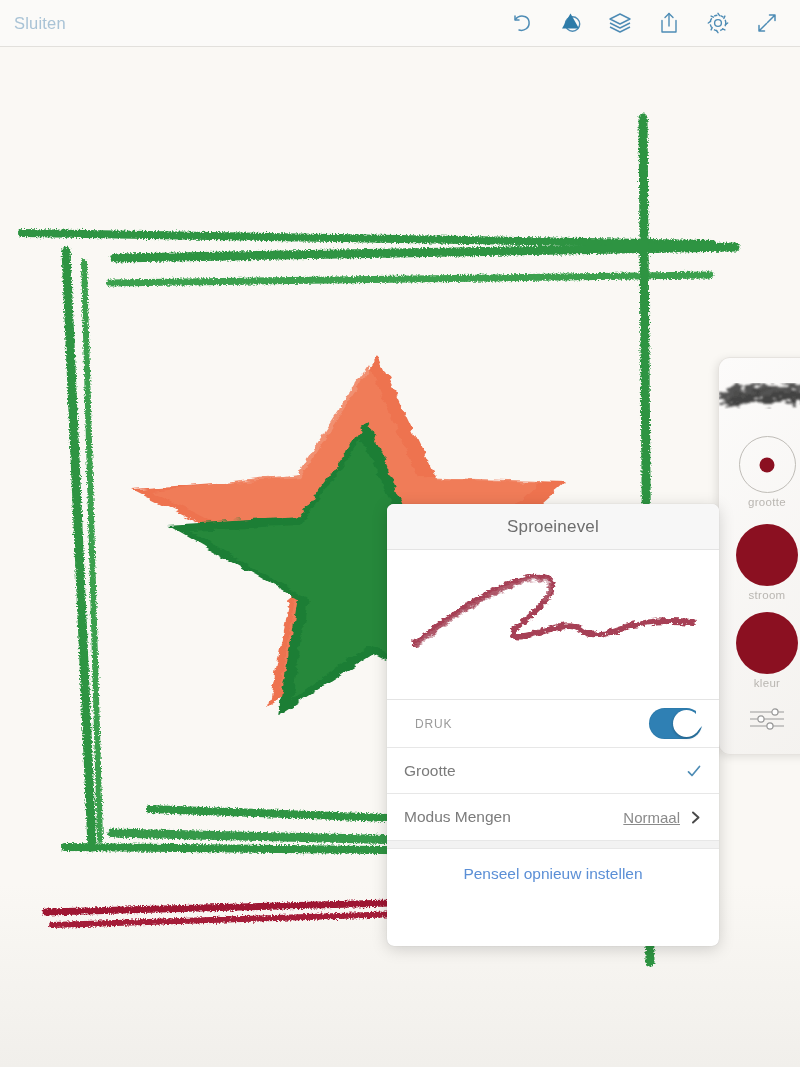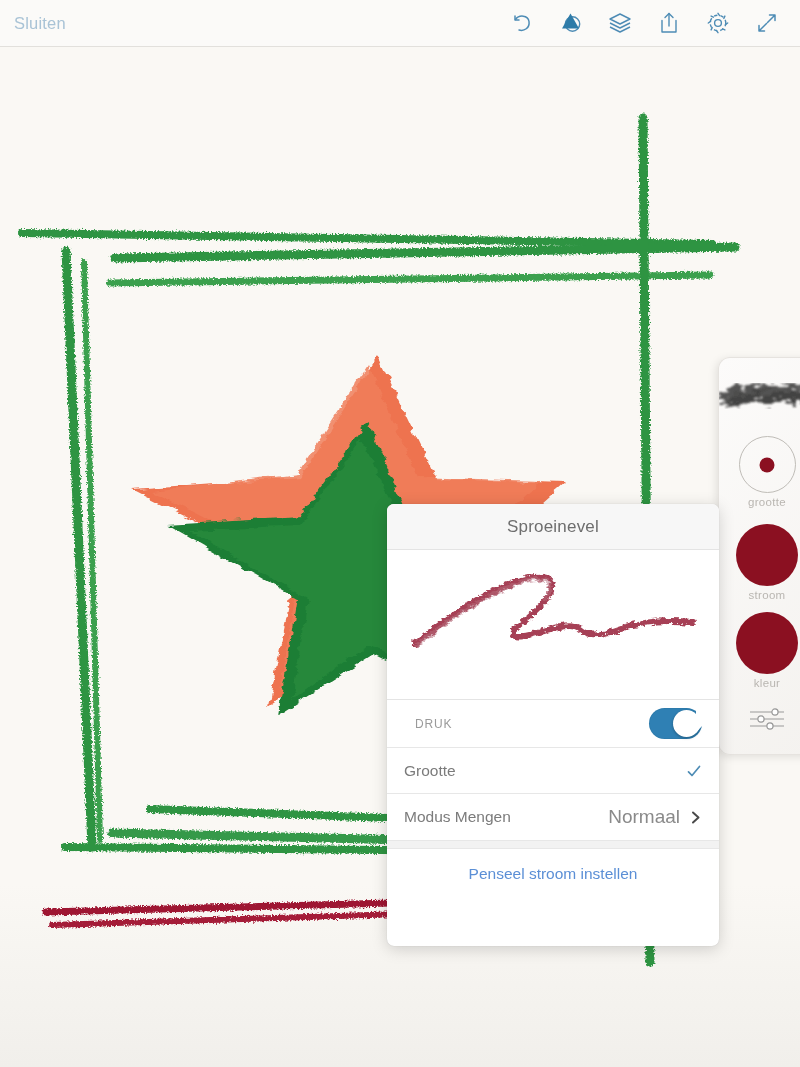--- a/index.html
+++ b/index.html
@@ -120,21 +120,21 @@
   .row {
     height: 46px;
     display: flex; align-items: center;
     padding: 0 17px;
     border-bottom: 1px solid #E7E7E7;
     background: #FFF;
   }
   .row-label { font-size: 15.5px; color: #7B7B7B; }
   .row-label.caps { font-size: 12px; letter-spacing: .8px; color: #9A9A9A; }
   .row-right { margin-left: auto; display: flex; align-items: center; gap: 9px; }
-  .row-value { font-size: 19px; color: #8A8A8A; }
+  .row-value { font-size: 15px; color: #8A8A8A; text-decoration: underline; }
   .check { width: 16px; height: 16px; display: block; }
   #druk-row { height: 48px; padding-left: 28px; }
   #toggle {
     width: 53px; height: 31px; border-radius: 16px;
     background: #2F80B4; position: relative; cursor: pointer;
     box-shadow: inset 0 0 0 1px rgba(0,0,0,0.04);
   }
   #toggle-knob {
     position: absolute; right: 2px; top: 2px;
     width: 27px; height: 27px; border-radius: 50%;
@@ -362,17 +362,17 @@
         <span class="row-value">Normaal</span>
         <svg class="chev" viewBox="0 0 13 13" fill="none" stroke="#4A4A4A" stroke-width="2" stroke-linecap="round" stroke-linejoin="round">
           <path d="M4 1.5 L9.5 6.5 L4 11.5"></path>
         </svg>
       </div>
     </div>
 
     <div id="gap-strip"></div>
 
     <div id="reset-row">
-      <span id="reset-label">Penseel stroom instellen</span>
+      <span id="reset-label">Penseel opnieuw instellen</span>
     </div>
   </div>
 
 </div>
 
 </body></html>

